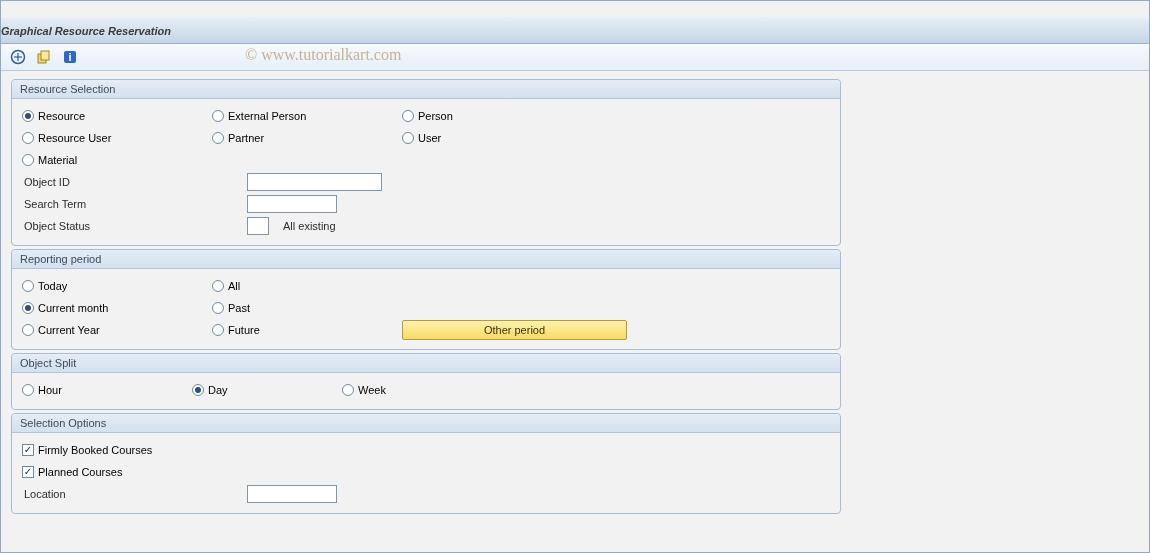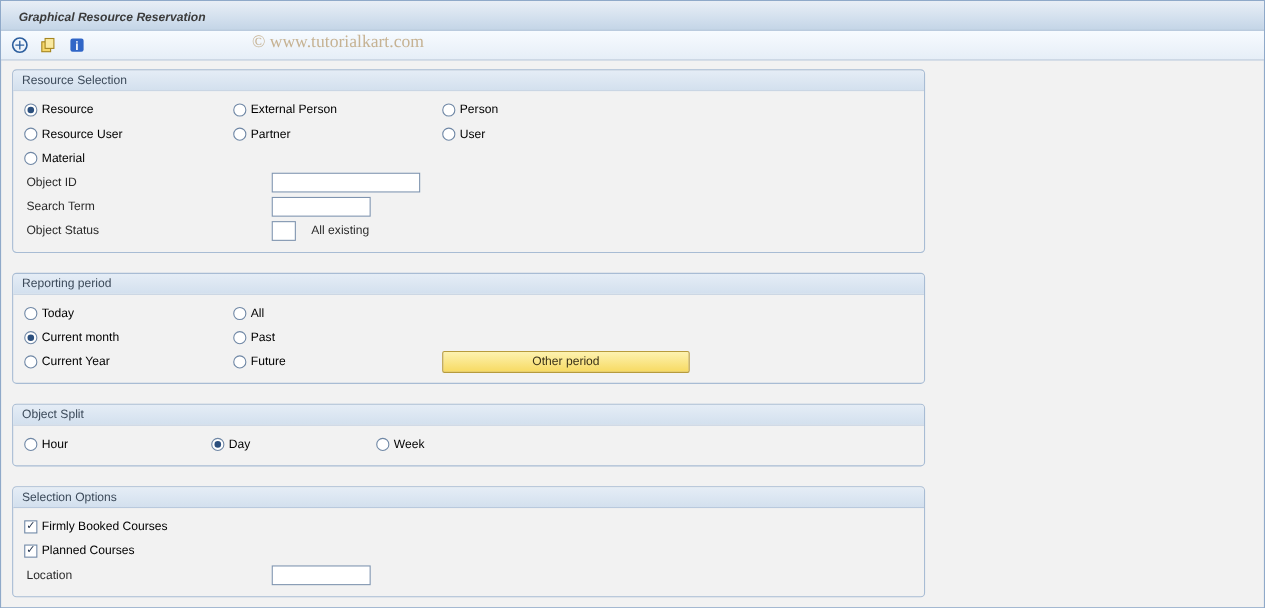--- a/index.html
+++ b/index.html
@@ -1,37 +1,37 @@
 <!DOCTYPE html>
 <html><head>
   <meta charset="utf-8">
   <style>
     * { box-sizing: border-box; margin: 0; padding: 0; font-family: Arial, sans-serif; font-size: 11px; }
     body { background: #f2f2f2; width: 1150px; height: 553px; overflow: hidden; }
     .window { border: 1px solid #8fa9c9; background: #f2f2f2; width: 100%; height: 100%; }
     .titlebar {
       background: linear-gradient(to bottom, #e8eef6 0%, #d6e2ef 50%, #c4d5e7 100%);
       border-bottom: 1px solid #99b2cf;
-      padding: 5px 16px;
-      font-size: 14px; font-weight: bold; font-style: italic; color: #3b3b3b;
+      padding: 5px 0;
+      font-size: 14px; font-weight: bold; font-style: italic; color: #3b3b3b; margin-top: 16px;
     }
     .toolbar {
       background: linear-gradient(to bottom, #f7fbff, #e6eef7);
       border-bottom: 1px solid #b8c8db;
       padding: 4px 8px;
       display: flex; align-items: center; gap: 8px;
       position: relative;
     }
     .tb-btn { width: 18px; height: 18px; display: inline-flex; align-items: center; justify-content: center; cursor: pointer; }
-    .watermark { position: absolute; left: 228px; top: 2px; color: rgba(170, 134, 76, 0.6); font-size: 16px; font-family: serif; pointer-events: none; user-select: none; }
+    .watermark { position: absolute; left: 244px; top: 2px; color: rgba(170, 134, 76, 0.6); font-size: 16px; font-family: serif; pointer-events: none; user-select: none; }
     .content { padding: 8px 10px; }
     .group {
       border: 1px solid #a8bcd4;
       border-radius: 4px;
-      margin-bottom: 18px;
+      margin-bottom: 3px;
       width: 830px;
       background: #f2f2f2;
     }
     .group-title {
       background: linear-gradient(to bottom, #e5edf6, #d3e0ee);
       border-bottom: 1px solid #b3c5db;
       padding: 3px 8px;
       color: #3c4a5a;
       border-radius: 4px 4px 0 0;
       font-size: 11px;

